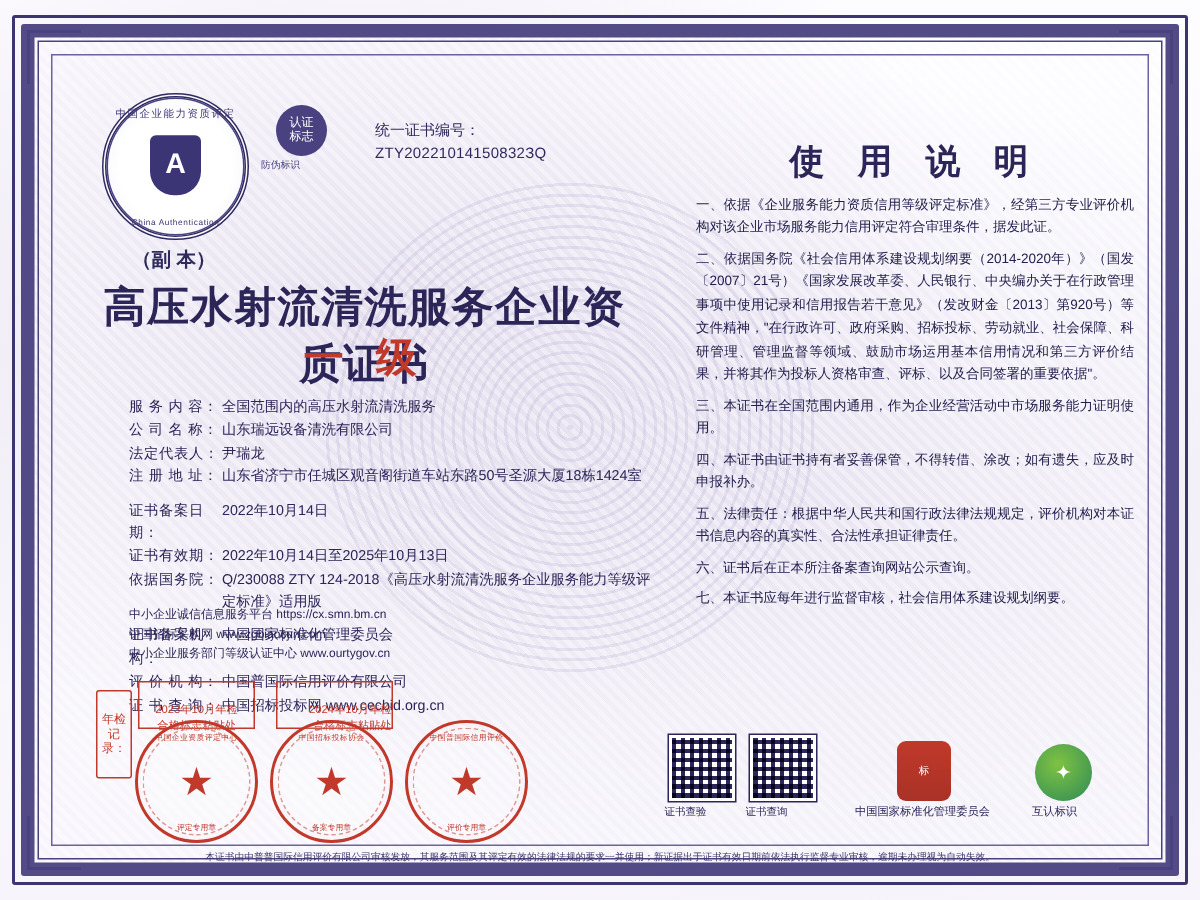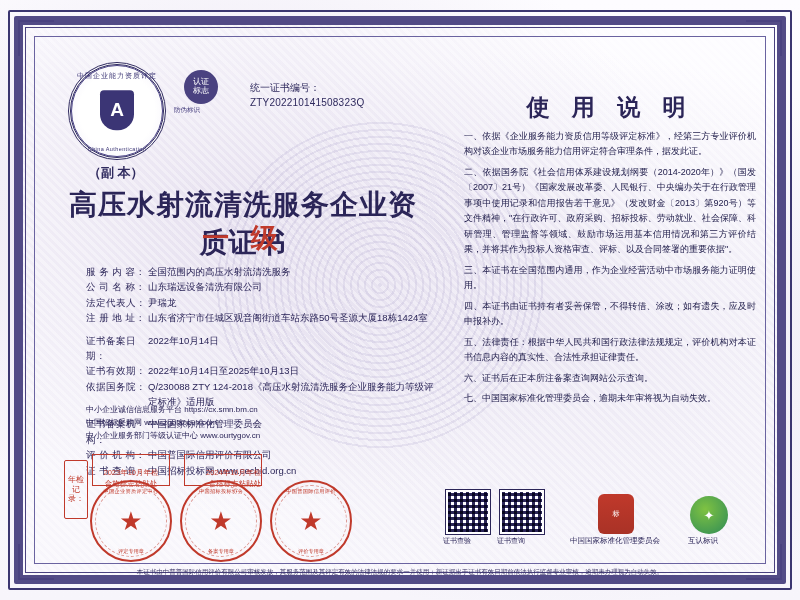--- a/index.html
+++ b/index.html
@@ -298,21 +298,21 @@
     <div class="right">
       <div class="usage-title">使 用 说 明</div>
       <div class="usage-list">
         <ol>
           <li>一、依据《企业服务能力资质信用等级评定标准》，经第三方专业评价机构对该企业市场服务能力信用评定符合审理条件，据发此证。</li>
           <li>二、依据国务院《社会信用体系建设规划纲要（2014-2020年）》（国发〔2007〕21号）《国家发展改革委、人民银行、中央编办关于在行政管理事项中使用记录和信用报告若干意见》（发改财金〔2013〕第920号）等文件精神，"在行政许可、政府采购、招标投标、劳动就业、社会保障、科研管理、管理监督等领域、鼓励市场运用基本信用情况和第三方评价结果，并将其作为投标人资格审查、评标、以及合同签署的重要依据"。</li>
           <li>三、本证书在全国范围内通用，作为企业经营活动中市场服务能力证明使用。</li>
           <li>四、本证书由证书持有者妥善保管，不得转借、涂改；如有遗失，应及时申报补办。</li>
           <li>五、法律责任：根据中华人民共和国行政法律法规规定，评价机构对本证书信息内容的真实性、合法性承担证律责任。</li>
           <li>六、证书后在正本所注备案查询网站公示查询。</li>
-          <li>七、中国国家标准化管理委员会，逾期未年审将视为自动失效。</li>
+          <li>七、本证书应每年进行监督审核，社会信用体系建设规划纲要。</li>
         </ol>
       </div>
     </div>
   </div>
 
   <div class="seals">
     <div class="seal s1">
       <div class="txt"></div>
       <div class="top-label">中国企业资质评定中心</div>
       <div class="star">★</div>

